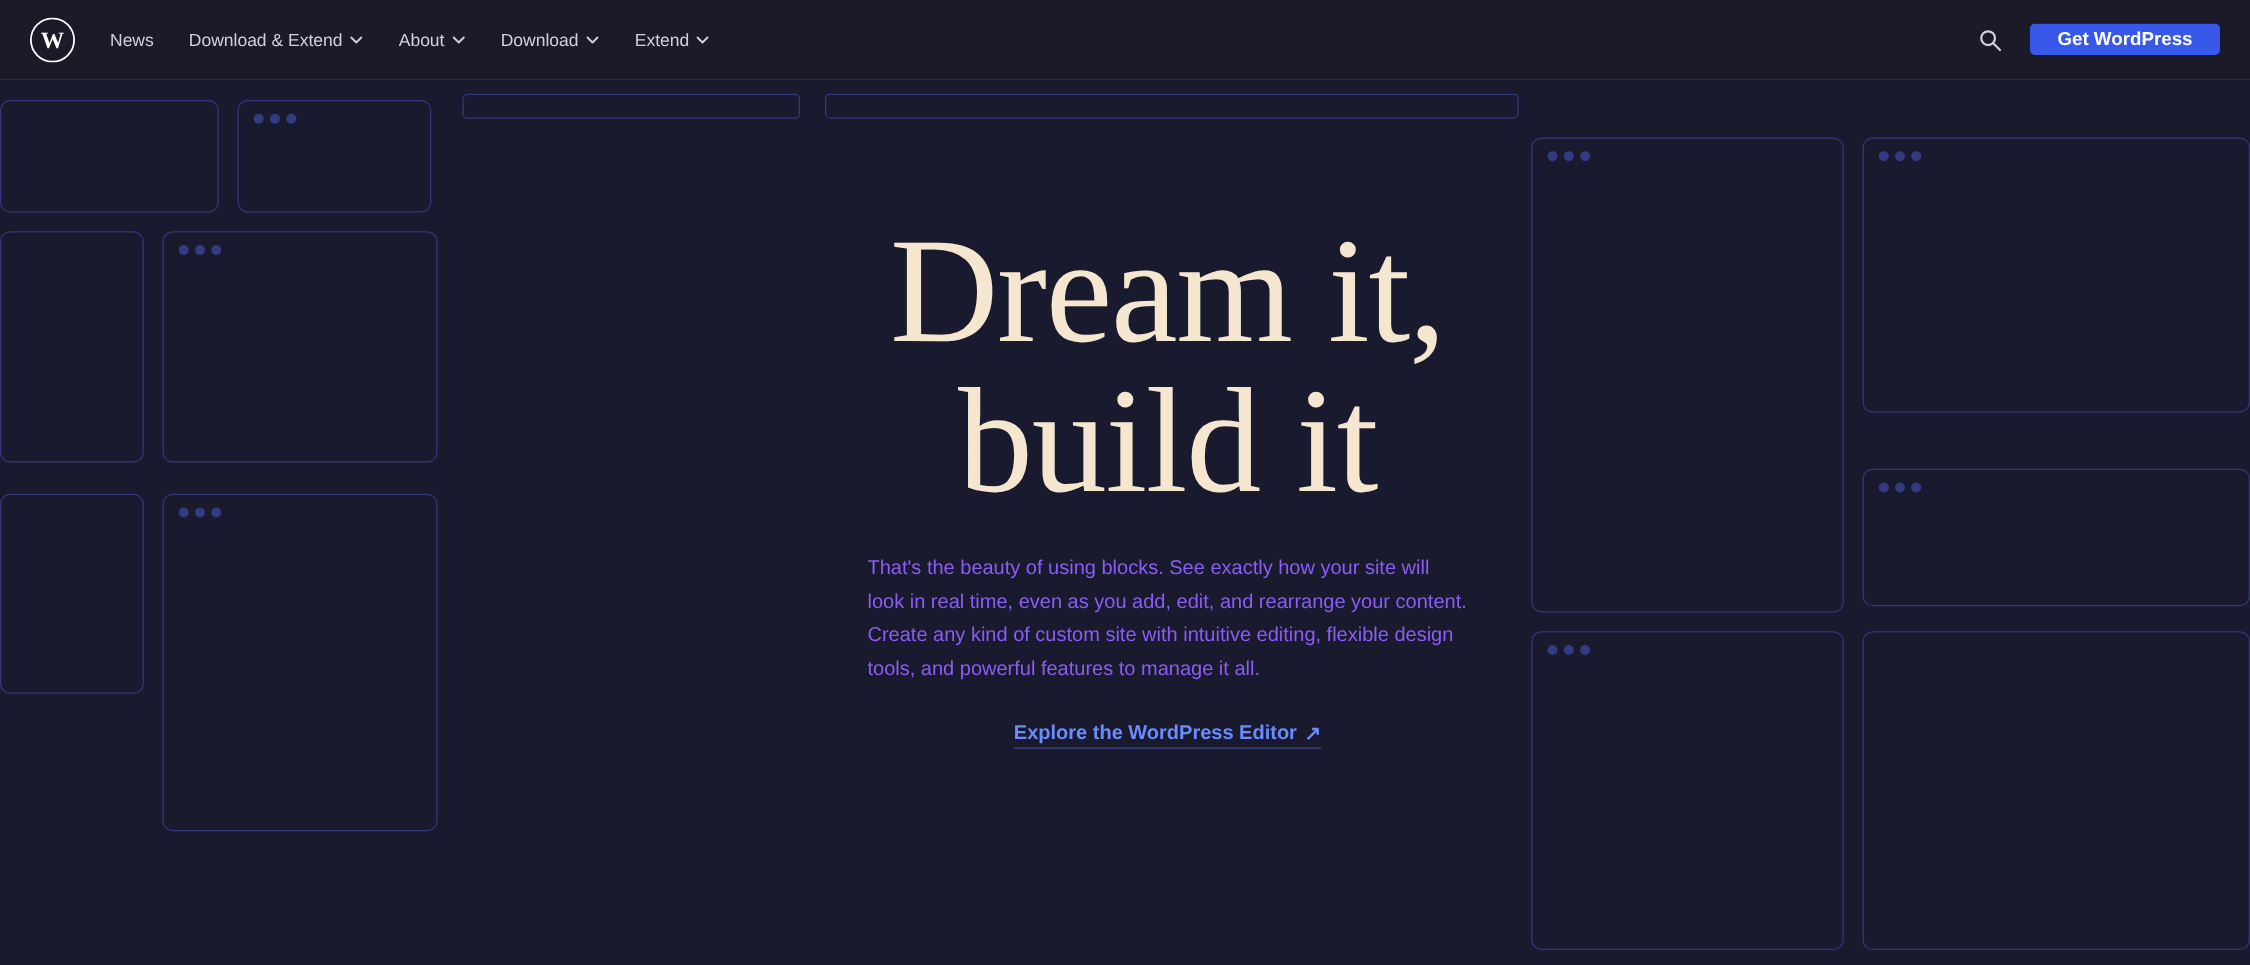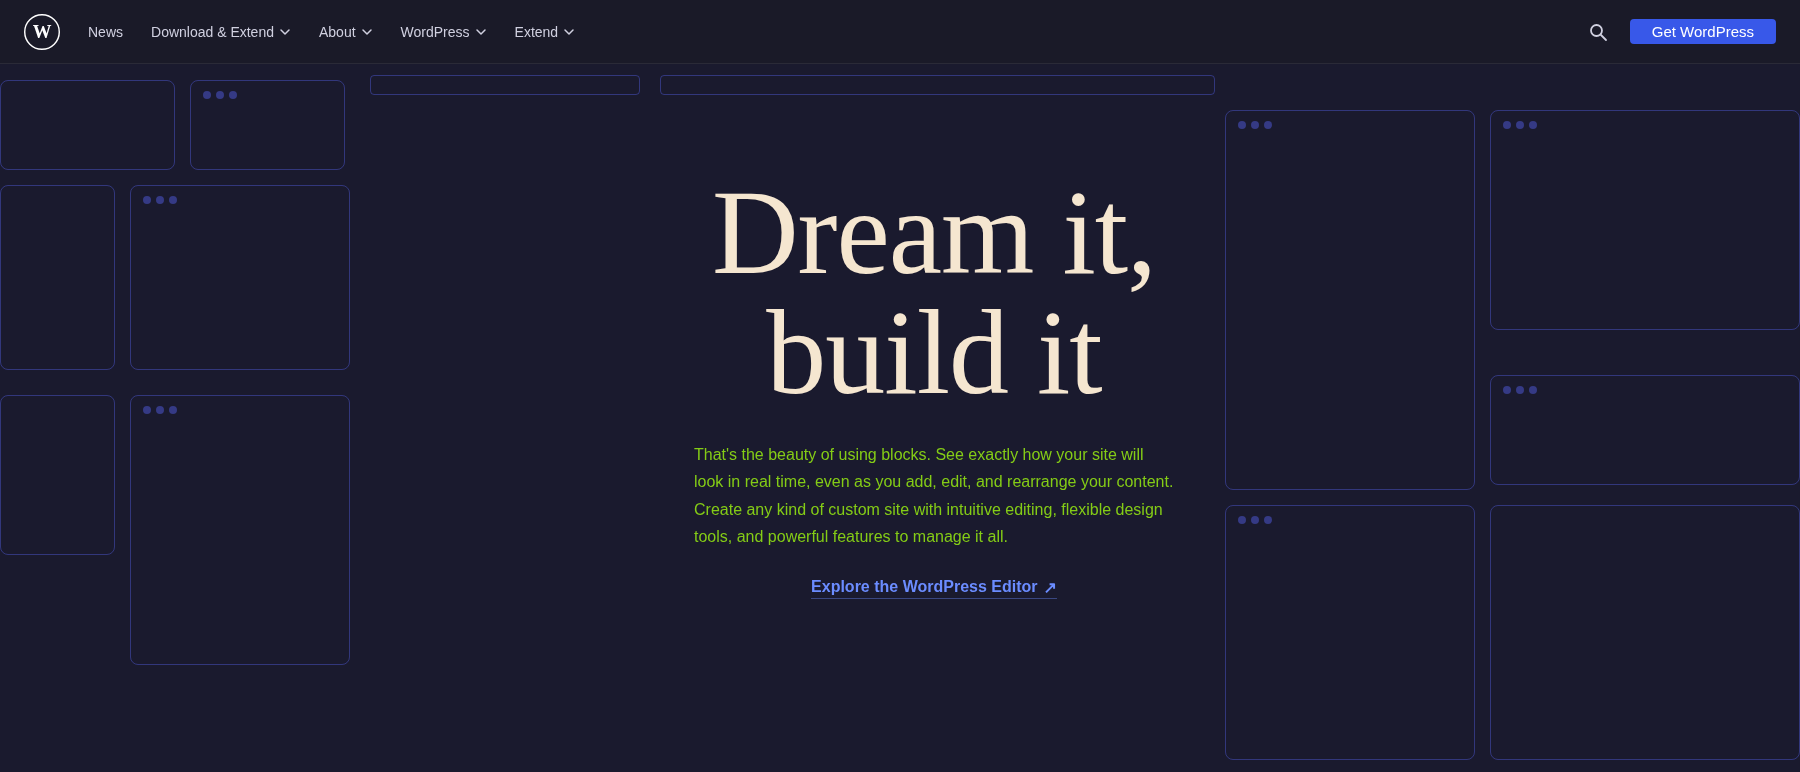--- a/index.html
+++ b/index.html
@@ -82,21 +82,21 @@
       padding: 6px;
     }
 
     .get-wp-btn {
       background-color: #3858e9;
       color: #ffffff;
       border: none;
       border-radius: 4px;
       padding: 4px 22px;
       font-size: 15px;
-      font-weight: 400;
+      font-weight: 700;
       cursor: pointer;
       white-space: nowrap;
       text-align: right;
     }
 
     
     .hero {
       position: relative;
       width: 1800px;
       height: 772px;
@@ -151,21 +151,21 @@
       font-family: Georgia, 'Times New Roman', serif;
       font-size: 120px;
       line-height: 1.0;
       color: #f5e6d0;
       font-weight: 400;
       letter-spacing: -1px;
       margin-bottom: 28px;
     }
 
     .hero-desc {
-      color: #84cc16;
+      color: #8b5cf6;
       font-size: 16px;
       line-height: 1.7;
       margin-bottom: 28px;
       text-align: left;
       max-width: 480px;
     }
 
     .explore-link {
       color: #6b8cff;
       font-size: 16px;
@@ -202,21 +202,21 @@
     </a>
 
     <a class="nav-item">
       <span>About</span>
       <svg class="chevron" viewBox="0 0 12 12" fill="none">
         <path d="M2 4l4 4 4-4" stroke="#d0d0e0" stroke-width="1.5" stroke-linecap="round" stroke-linejoin="round"></path>
       </svg>
     </a>
 
     <a class="nav-item">
-      <span>WordPress</span>
+      <span>Download</span>
       <svg class="chevron" viewBox="0 0 12 12" fill="none">
         <path d="M2 4l4 4 4-4" stroke="#d0d0e0" stroke-width="1.5" stroke-linecap="round" stroke-linejoin="round"></path>
       </svg>
     </a>
 
     <a class="nav-item">
       <span>Extend</span>
       <svg class="chevron" viewBox="0 0 12 12" fill="none">
         <path d="M2 4l4 4 4-4" stroke="#d0d0e0" stroke-width="1.5" stroke-linecap="round" stroke-linejoin="round"></path>
       </svg>

